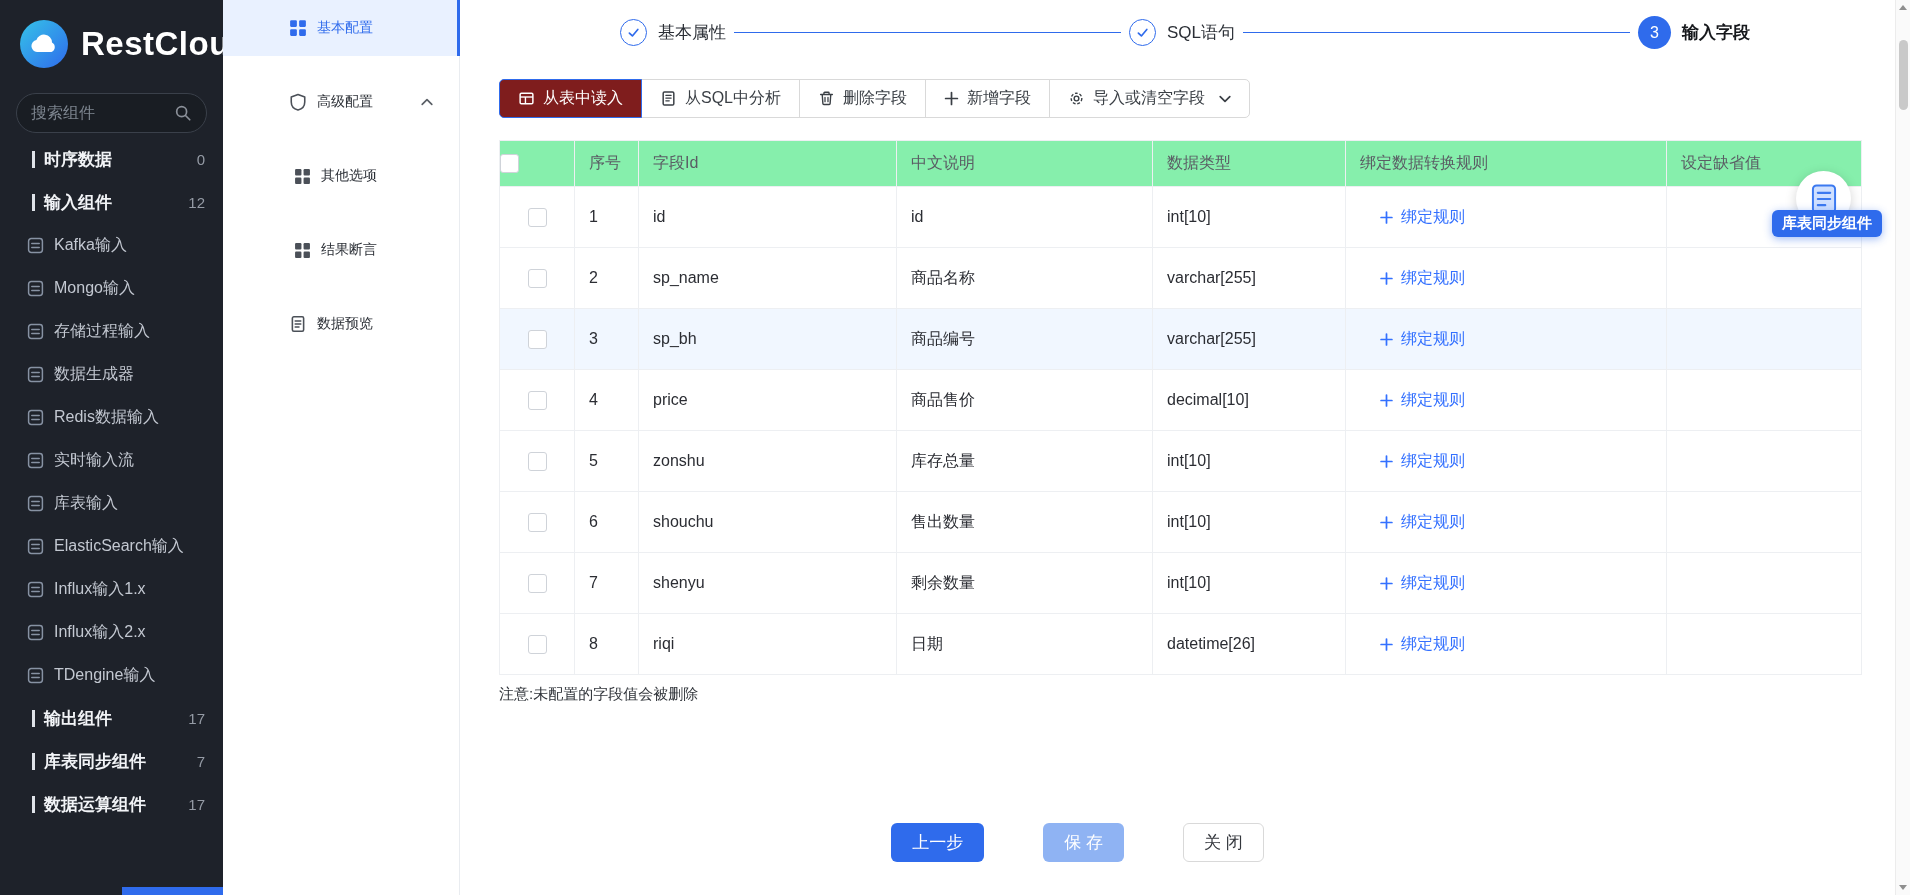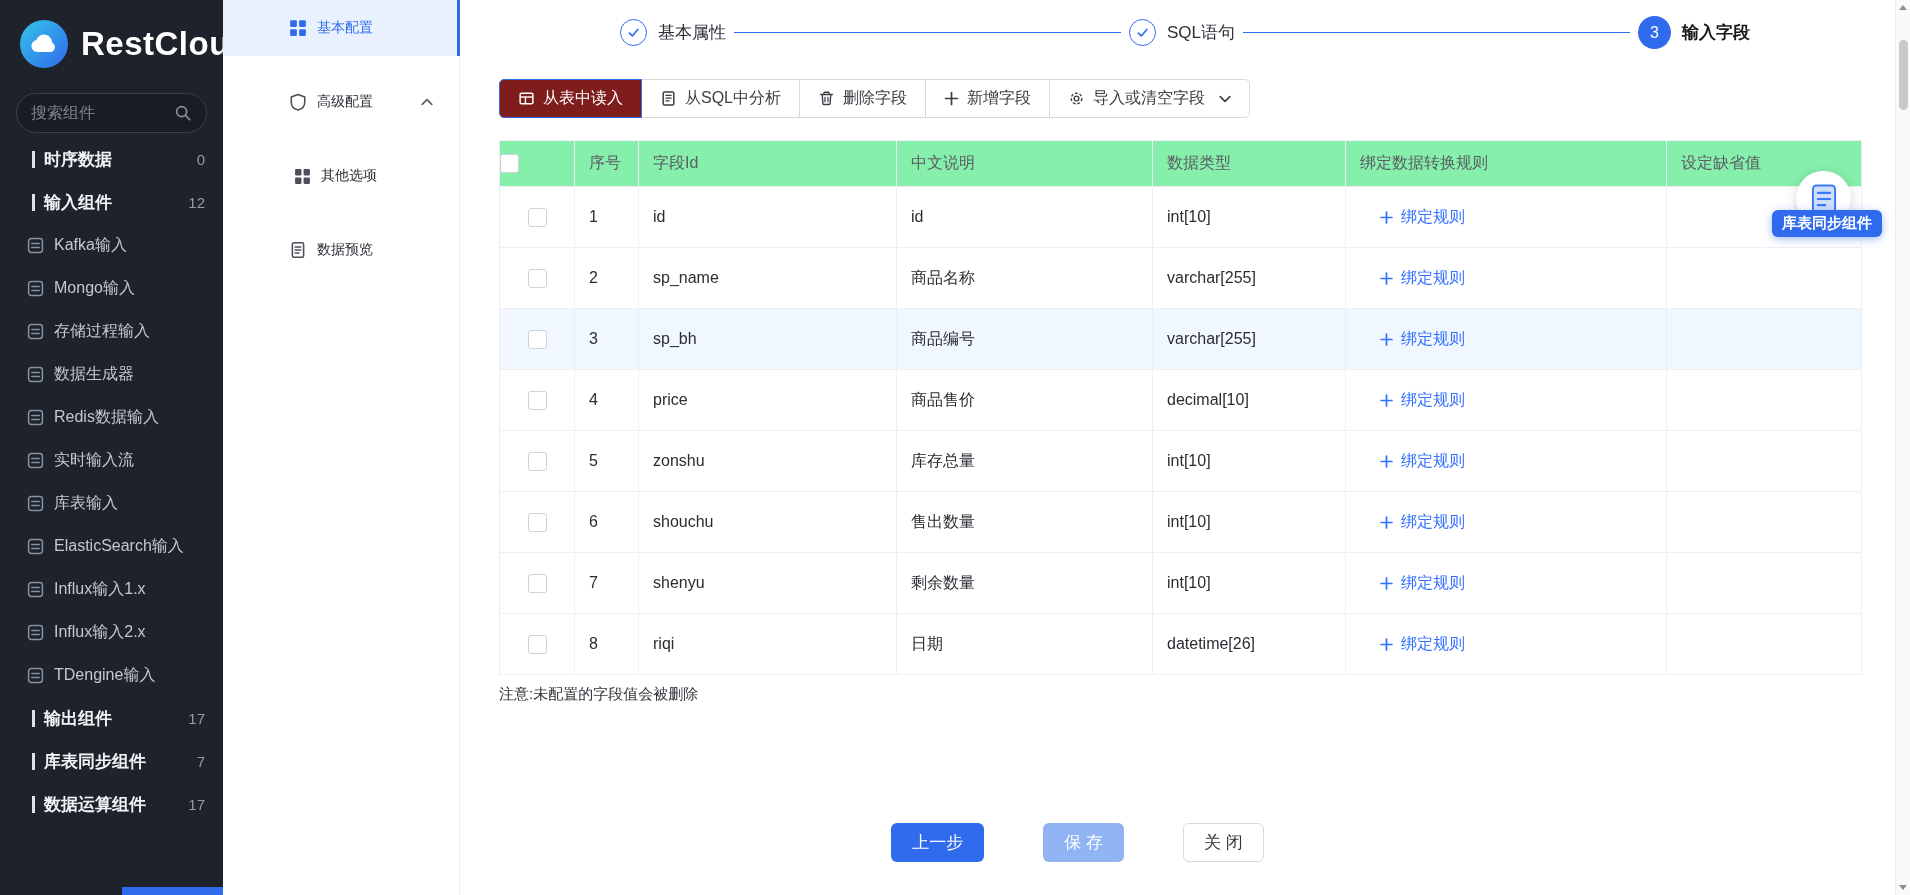--- a/index.html
+++ b/index.html
@@ -282,20 +282,33 @@
         <svg width="17" height="17" viewBox="0 0 16 16">
             <g fill="currentColor">
               <rect x="1" y="1" width="6" height="6" rx="1"></rect>
               <rect x="9" y="1" width="6" height="6" rx="1"></rect>
               <rect x="1" y="9" width="6" height="6" rx="1"></rect>
               <rect x="9" y="9" width="6" height="6" rx="1"></rect>
             </g>
           </svg>
       </span>
       <span>其他选项</span>
+    </div>
+    <div class="cfg-item child">
+      <span class="cfg-icon">
+        <svg width="17" height="17" viewBox="0 0 16 16">
+            <g fill="currentColor">
+              <rect x="1" y="1" width="6" height="6" rx="1"></rect>
+              <rect x="9" y="1" width="6" height="6" rx="1"></rect>
+              <rect x="1" y="9" width="6" height="6" rx="1"></rect>
+              <rect x="9" y="9" width="6" height="6" rx="1"></rect>
+            </g>
+          </svg>
+      </span>
+      <span>结果断言</span>
     </div>
     <div class="cfg-item">
       <span class="cfg-icon">
         <svg width="18" height="18" viewBox="0 0 16 16">
             <rect x="3" y="1.6" width="10" height="12.8" rx="1.3" fill="none" stroke="currentColor" stroke-width="1.4"></rect>
             <path d="M5.5 5.3h5M5.5 8h5M5.5 10.7h3.4" stroke="currentColor" stroke-width="1.3" stroke-linecap="round"></path>
           </svg>
       </span>
       <span>数据预览</span>
     </div>

